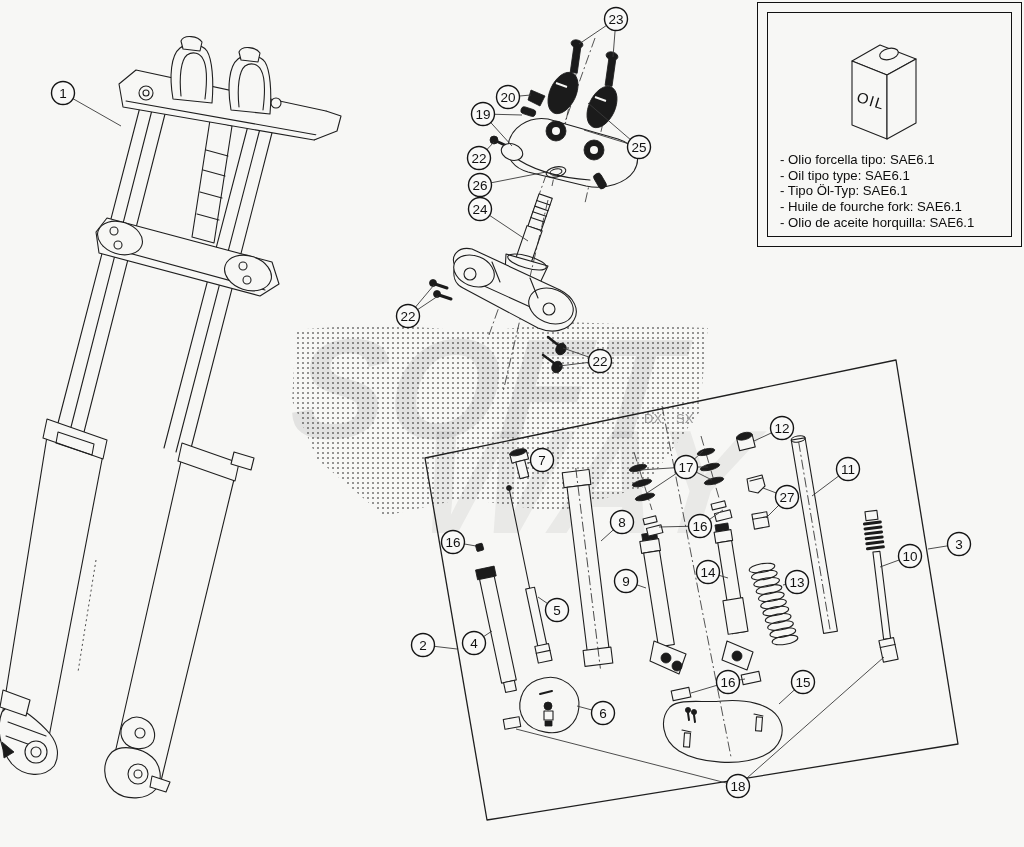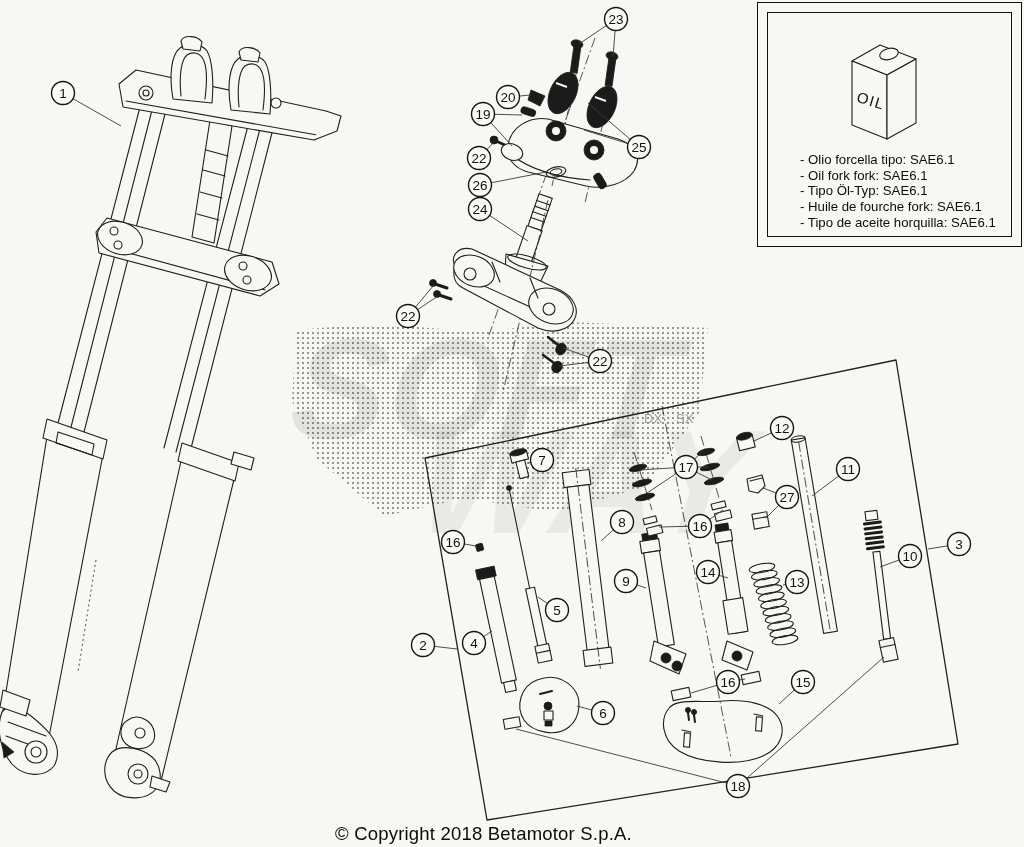--- a/index.html
+++ b/index.html
@@ -19,21 +19,21 @@
   .wh{fill:var(--bg,#f7f7f5);stroke:#1f1f1f;stroke-width:1.1;stroke-linejoin:round;}
   .dk{fill:#1b1b1b;stroke:#1b1b1b;stroke-width:.8;stroke-linejoin:round;}
   .dkl{fill:none;stroke:#1b1b1b;stroke-linecap:round;}
   .dash{fill:none;stroke:#2a2a2a;stroke-width:.8;stroke-dasharray:10 3 2 3;}
   .fine{fill:none;stroke:#1f1f1f;stroke-width:.8;stroke-dasharray:2 3;}
   .side-label{fill:#9a9a9a;font-size:13px;font-family:"Liberation Sans",sans-serif;}
   
   #info-box{position:absolute;left:757px;top:2px;width:265px;height:245px;border:1.6px solid #111;
             background:var(--bg,#f7f7f5);box-sizing:border-box;}
   #info-box .inner{position:absolute;left:9px;top:9px;right:9px;bottom:9px;border:1.3px solid #111;}
-  #info-lines{position:absolute;left:22px;top:149px;font-size:13.2px;line-height:15.7px;color:#0d0d0d;white-space:nowrap;margin-left:20px;}
+  #info-lines{position:absolute;left:22px;top:149px;font-size:13.2px;line-height:15.7px;color:#0d0d0d;white-space:nowrap;}
   
   #copyright{position:absolute;left:335px;top:823px;font-size:18.5px;color:#0c0c0c;letter-spacing:.2px;}
 </style>
 </head>
 <body>
 
 <div id="stage" style="--bg: #f7f7f5;">
 
   <div id="wm-soft" class="wm">SOFT</div>
   <div id="wm-way" class="wm">WAY</div>
@@ -473,21 +473,20 @@
     <div class="inner"></div>
     <svg width="265" height="245" viewBox="0 0 265 245">
       <path class="wh" d="M94,58 L122,42 L158,56 L129,72 Z"></path>
       <path class="wh" d="M94,58 L129,72 L129,136 L94,122 Z"></path>
       <path class="wh" d="M129,72 L158,56 L158,120 L129,136 Z"></path>
       <ellipse class="wh" cx="131" cy="51" rx="9.5" ry="5.5" transform="rotate(-14 131 51)"></ellipse>
       <text x="99" y="100" transform="rotate(17 103 95)" font-size="15" letter-spacing="1.5" fill="#111">OIL</text>
     </svg>
     <div id="info-lines">
       <div>- Olio forcella tipo: SAE6.1</div>
-      <div>- Oil fork fork: SAE6.1</div>
+      <div>- Oil tipo type: SAE6.1</div>
       <div>- Tipo Öl-Typ: SAE6.1</div>
       <div>- Huile de fourche fork: SAE6.1</div>
-      <div>- Tipo de aceite horquilla: SAE6.1</div>
+      <div>- Olio de aceite horquilla: SAE6.1</div>
     </div>
   </div>
 
-  <div id="copyright">© Copyright 2018 Betamotor S.p.A.</div>
 </div>
 
 </body></html>

